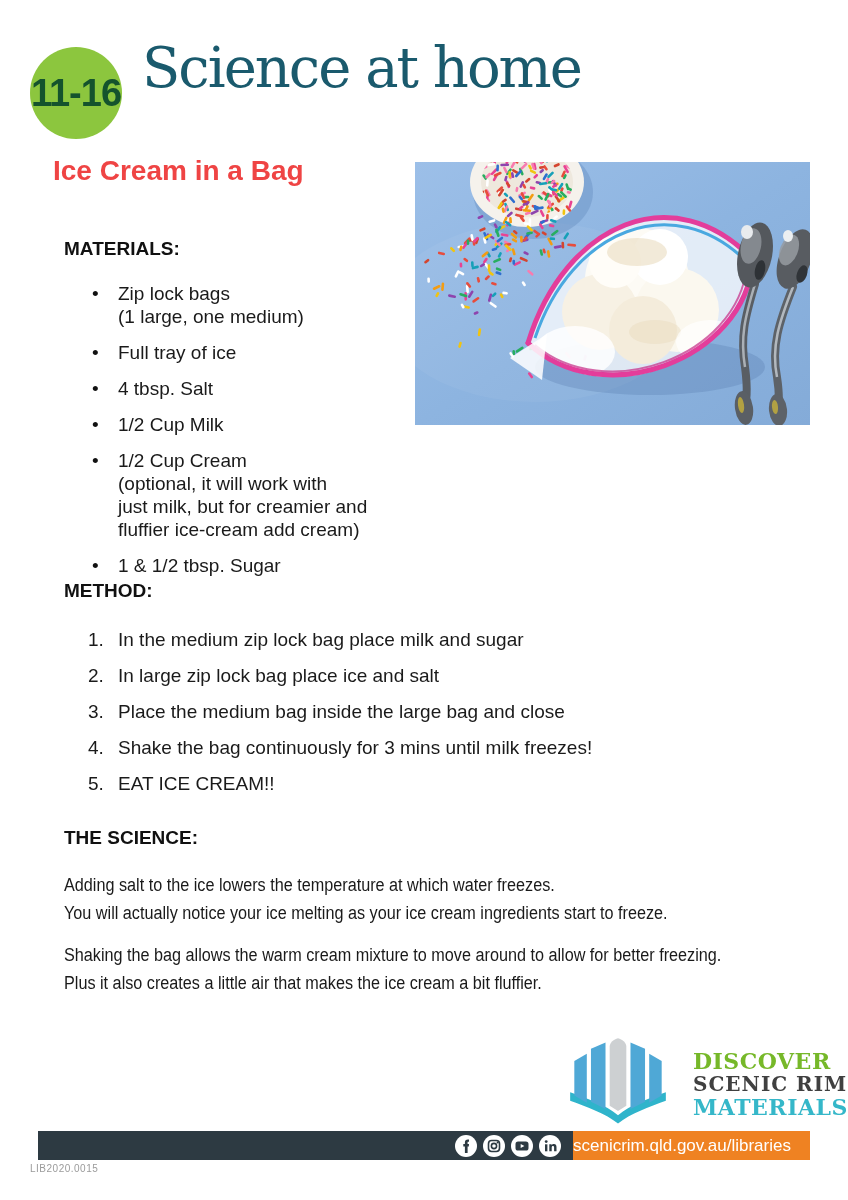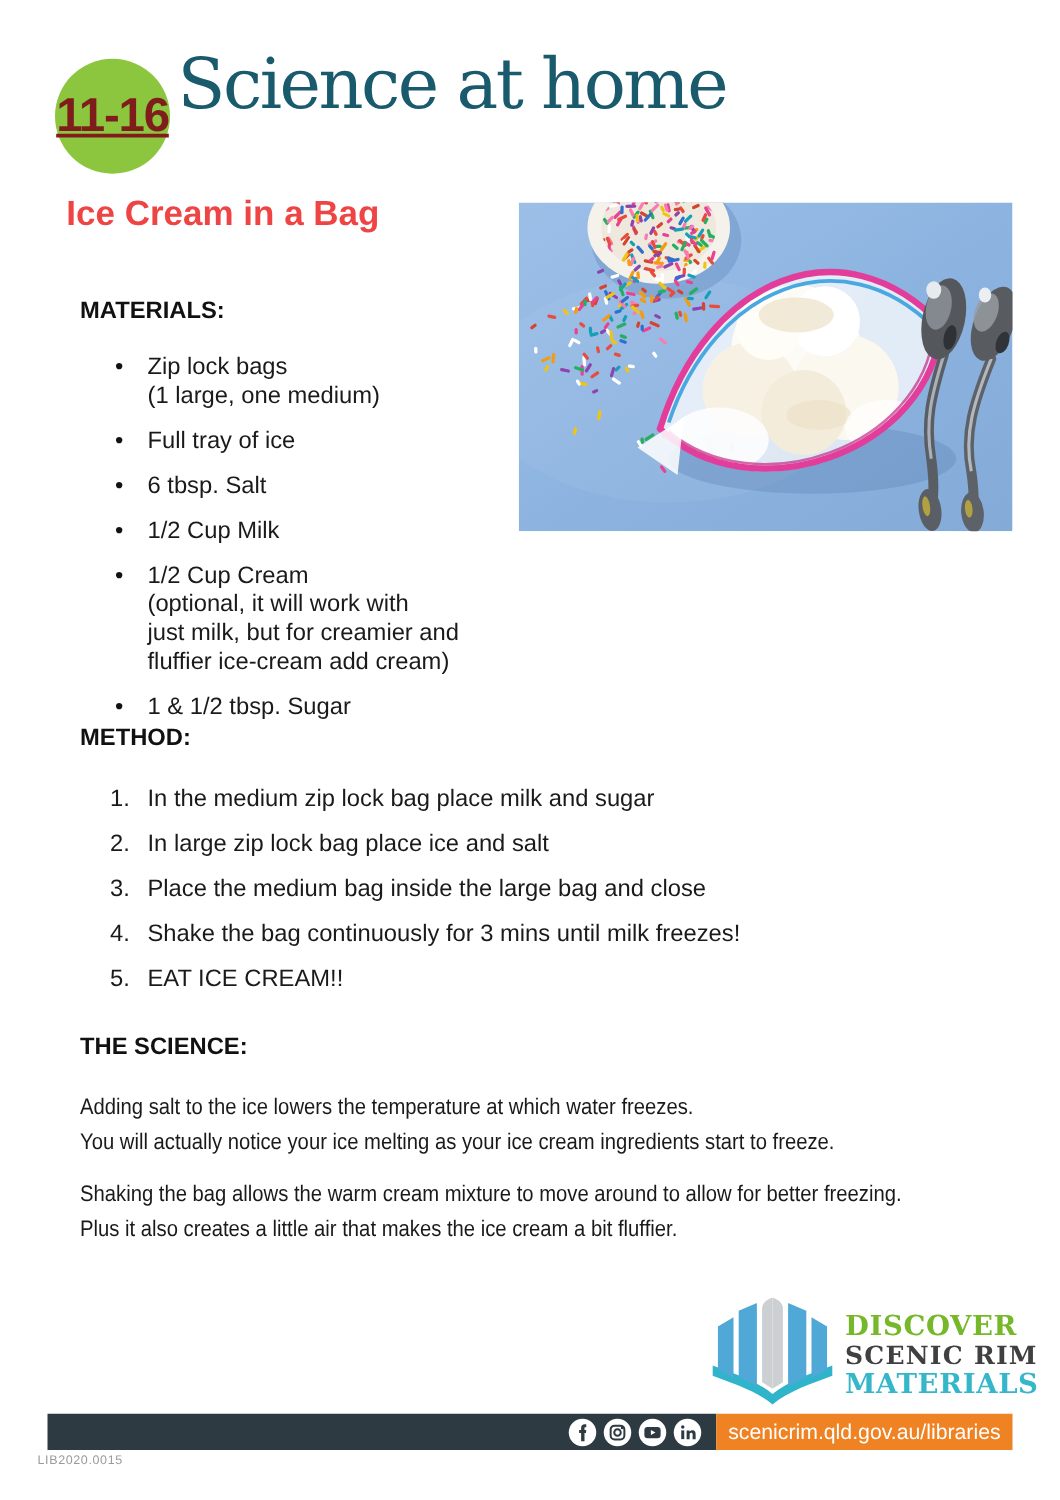--- a/index.html
+++ b/index.html
@@ -2,23 +2,23 @@
 <html><head>
 <meta charset="utf-8">
 <style>
   html,body{margin:0;padding:0;}
   body{
     width:848px;height:1200px;position:relative;background:#ffffff;
     font-family:"Liberation Sans",sans-serif;color:#1a1a1a;overflow:hidden;
   }
   
   .age-badge{
-    position:absolute;left:44px;top:47px;width:92px;height:92px;border-radius:50%;
-    background:#8CC63E;color:#7f1d1d;font-weight:bold;font-size:38px;letter-spacing:-1px;
-    display:flex;align-items:center;justify-content:center;text-decoration:underline;
+    position:absolute;left:30px;top:47px;width:92px;height:92px;border-radius:50%;
+    background:#8CC63E;color:#14532d;font-weight:bold;font-size:38px;letter-spacing:-1px;
+    display:flex;align-items:center;justify-content:center;
   }
   .app-title{
     position:absolute;left:142px;top:37px;font-family:"DejaVu Serif",serif;
     font-size:56px;line-height:1.1;color:#1A5A6D;letter-spacing:-2px;
   }
   
   .recipe-title{
     position:absolute;left:53px;top:155px;font-size:28px;font-weight:bold;color:#ef4444;
   }
   .section{position:absolute;left:64px;}
@@ -39,51 +39,51 @@
   .science-lines{margin-top:22px;}
   .science-line{
     font-size:18px;line-height:28px;transform:scaleX(.9);transform-origin:0 50%;white-space:nowrap;
   }
   .para2{margin-top:14px;}
   
   .photo{position:absolute;left:415px;top:162px;width:395px;height:263px;}
   
   .logo{position:absolute;left:566px;top:1038px;display:flex;align-items:center;}
   .logo-book{width:104px;height:92px;}
-  .logo-text{margin-left:6px;font-family:"DejaVu Serif",serif;font-weight:bold;line-height:23px;}
+  .logo-text{margin-left:23px;font-family:"DejaVu Serif",serif;font-weight:bold;line-height:23px;}
   .logo-line1{font-size:22px;color:#76B829;letter-spacing:.5px;}
   .logo-line2{font-size:20px;color:#404040;letter-spacing:1px;}
   .logo-line3{font-size:22px;color:#35B7C9;letter-spacing:.5px;}
   .social-bar{
     position:absolute;left:38px;top:1131px;width:535px;height:29px;background:#2D3A42;
     display:flex;align-items:center;justify-content:flex-end;gap:6px;padding-right:12px;box-sizing:border-box;
   }
   .social-icon{width:22px;height:22px;border-radius:50%;background:#fff;display:flex;align-items:center;justify-content:center;}
   .social-icon svg{display:block;}
   .url-bar{
     position:absolute;left:573px;top:1131px;width:237px;height:29px;background:#EF8222;
-    display:flex;align-items:center;justify-content:center;color:#fff;font-size:17px;
+    display:flex;align-items:center;color:#fff;font-size:17px;
   }
   .doc-code{position:absolute;left:30px;top:1163px;font-size:10px;color:#9b9b9b;letter-spacing:.5px;}
 </style>
 </head>
 <body>
 
 <div class="age-badge">11-16</div>
 <div class="app-title">Science at home</div>
 
 <div class="recipe-title">Ice Cream in a Bag</div>
 
 <div class="section materials">
   <div class="section-heading">MATERIALS:</div>
   <ul class="materials-list">
     <li class="material">Zip lock bags
 (1 large, one medium)</li>
     <li class="material">Full tray of ice</li>
-    <li class="material">6 tbsp. Salt</li>
+    <li class="material">4 tbsp. Salt</li>
     <li class="material">1/2 Cup Milk</li>
     <li class="material">1/2 Cup Cream
 (optional, it will work with
 just milk, but for creamier and
 fluffier ice-cream add cream)</li>
     <li class="material">1 &amp; 1/2 tbsp. Sugar</li>
   </ul>
 </div>
 
 <div class="section method">

